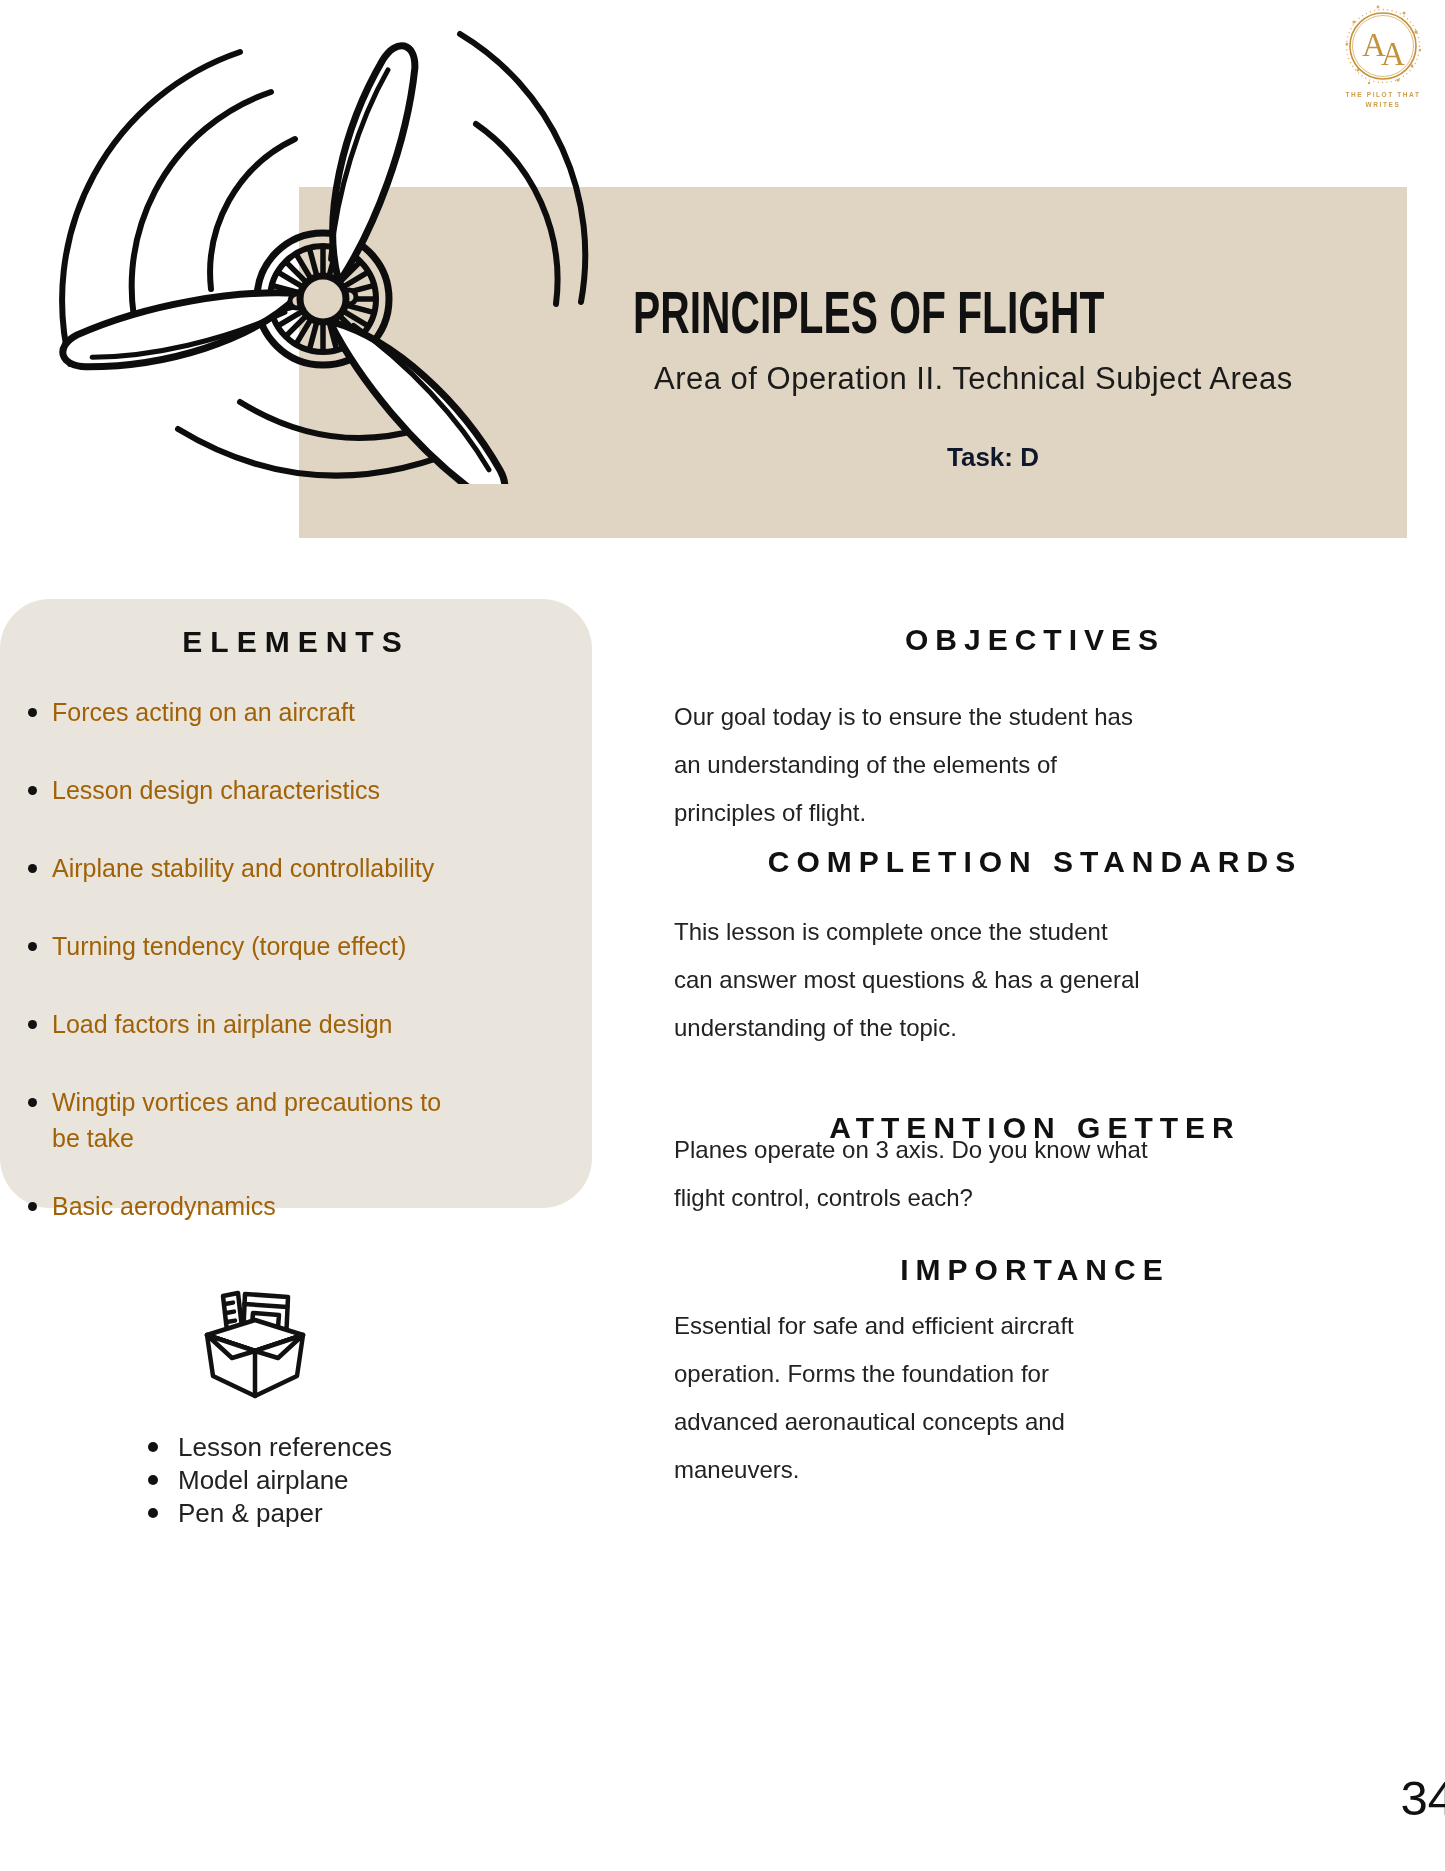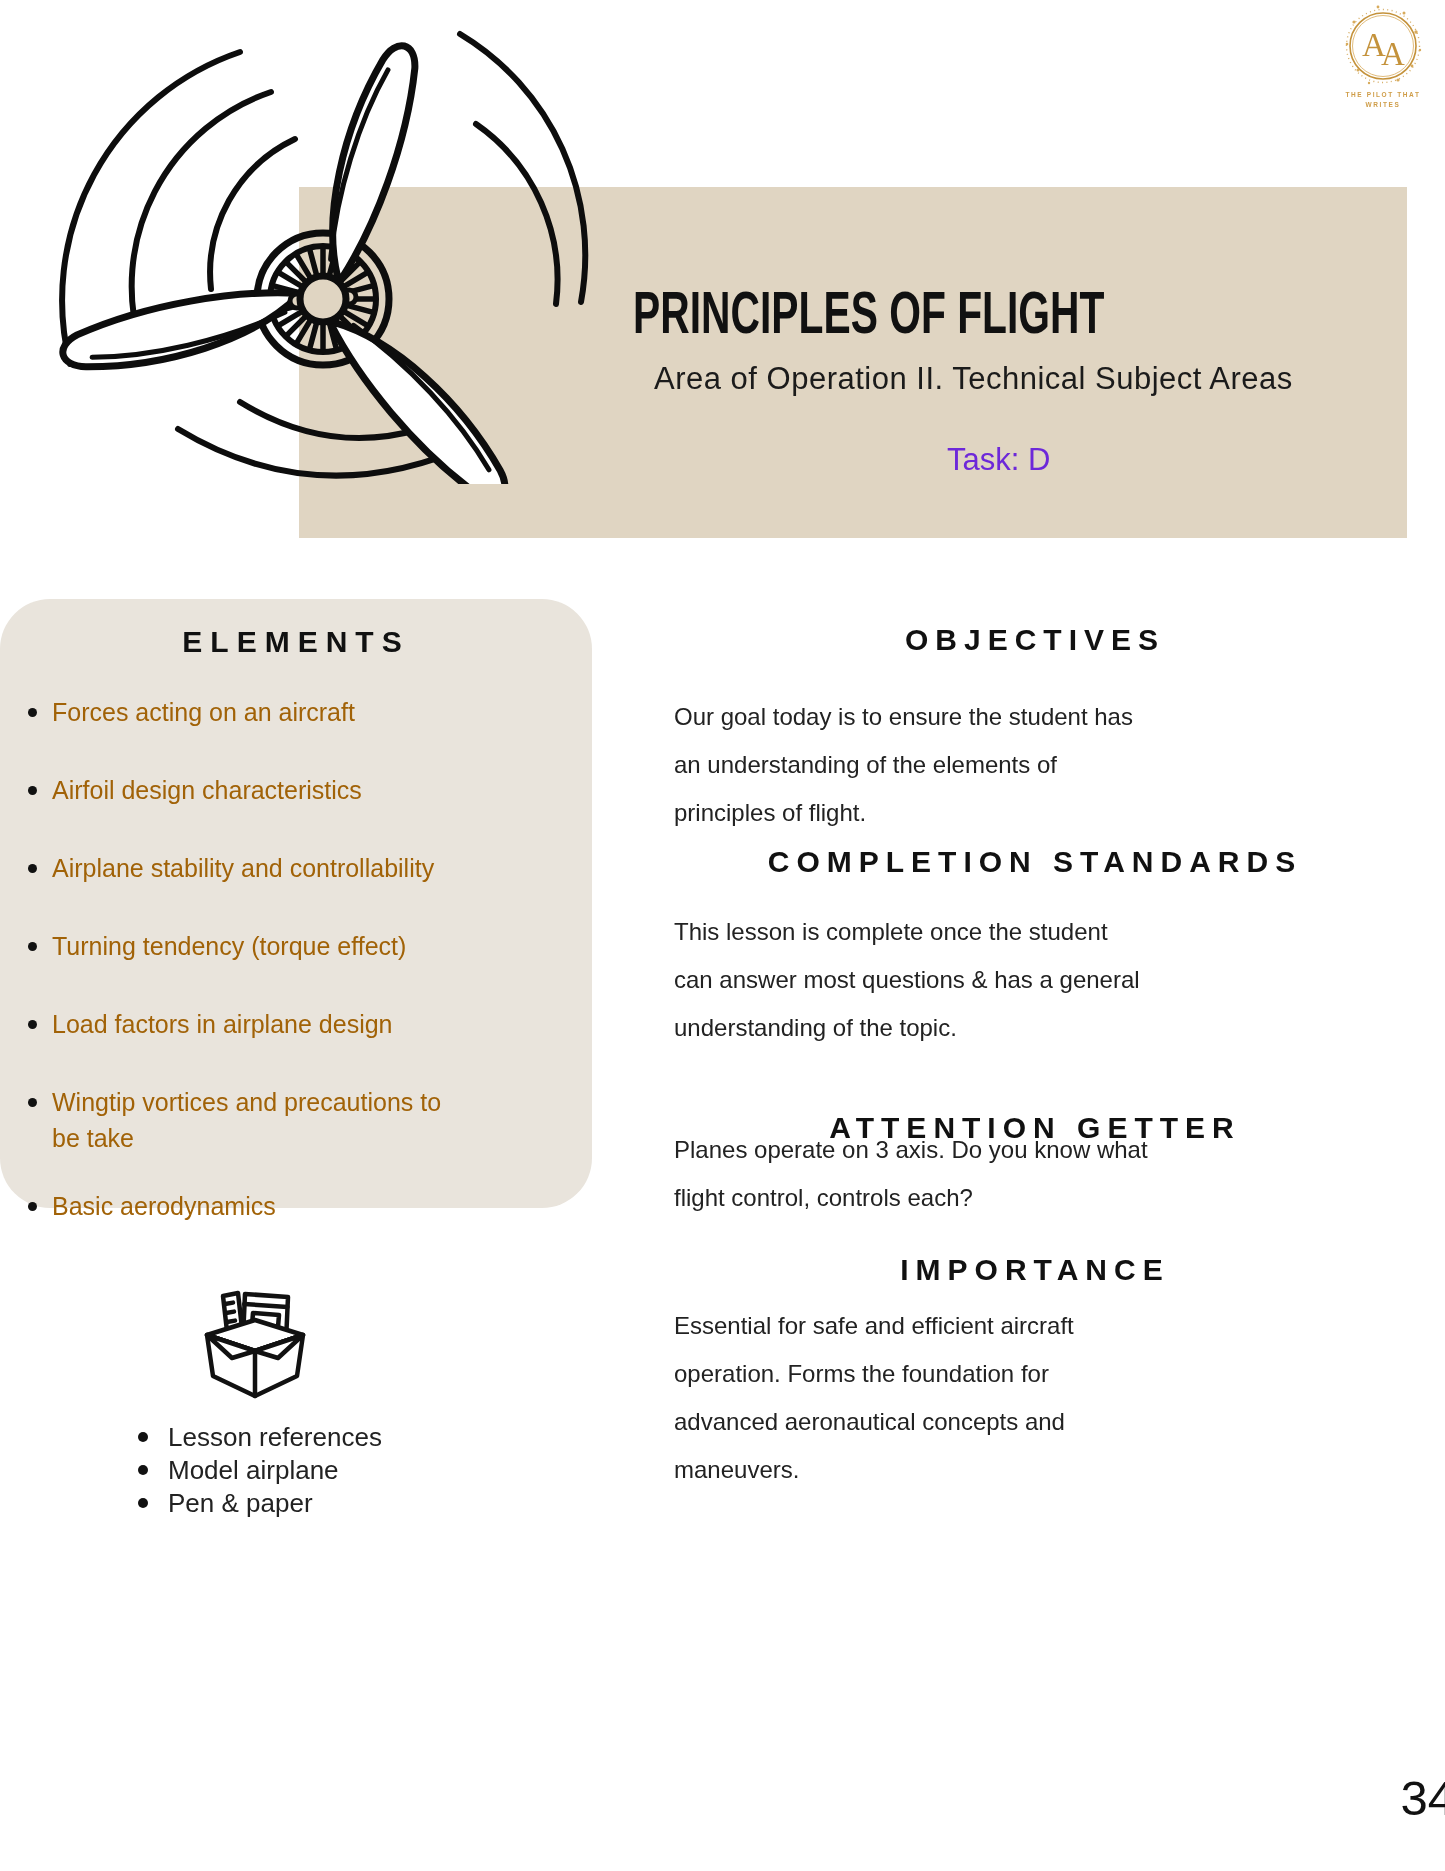--- a/index.html
+++ b/index.html
@@ -6,36 +6,36 @@
   .page{
     position:relative;width:1445px;height:1871px;background:#fff;overflow:hidden;
     font-family:"Liberation Sans","DejaVu Sans",sans-serif;color:#1b1b1b;
   }
   .banner{position:absolute;left:299px;top:187px;width:1108px;height:351px;background:#e0d5c2;}
   .page-title{
     position:absolute;left:633px;top:278px;font-size:60px;font-weight:800;
     letter-spacing:0px;color:#111;transform:scaleX(.68);transform-origin:left center;white-space:nowrap;
   }
   .banner-subtitle{position:absolute;left:654px;top:361px;font-size:31px;color:#1b1b1b;white-space:nowrap;letter-spacing:.5px;}
-  .banner-task{position:absolute;left:947px;top:442px;font-size:31px;color:#6d28d9;white-space:nowrap;}
+  .banner-task{position:absolute;left:947px;top:442px;font-size:26px;color:#0f172a;white-space:nowrap;font-weight:bold;}
   .prop{position:absolute;left:28px;top:4px;width:585px;height:480px;}
   .logo{position:absolute;left:1338px;top:4px;width:90px;height:105px;}
   .elements-panel{position:absolute;left:0;top:599px;width:592px;height:609px;background:#e9e4dc;border-radius:50px;}
   .elements-heading{position:absolute;left:0;top:625px;width:592px;text-align:center;font-size:30px;font-weight:700;letter-spacing:8px;color:#111;}
   .elements-list{position:absolute;left:24px;top:694px;width:552px;list-style:none;margin:0;padding:0;}
   .elements-list li{
     position:relative;padding-left:28px;margin-bottom:42px;font-size:25px;line-height:36px;
     color:#a16207;white-space:pre-line;
   }
   .elements-list li.tight{margin-bottom:32px;}
   .elements-list li::before{
     content:"";position:absolute;left:4px;top:14px;width:9px;height:9px;border-radius:50%;background:#111;
   }
   .materials-icon{position:absolute;left:193px;top:1283px;width:124px;height:117px;}
-  .materials-list{position:absolute;left:126px;top:1413px;width:420px;list-style:none;margin:8px;padding:0;}
+  .materials-list{position:absolute;left:126px;top:1413px;width:420px;list-style:none;margin:18px;padding:0;}
   .materials-list li{position:relative;padding-left:34px;font-size:26px;line-height:33px;color:#222;}
   .materials-list li::before{
     content:"";position:absolute;left:4px;top:11px;width:10px;height:10px;border-radius:50%;background:#111;
   }
   .sec-heading{
     position:absolute;left:640px;width:790px;text-align:center;
     font-size:30px;font-weight:700;letter-spacing:7px;color:#111;white-space:nowrap;
   }
   .sec-body{
     position:absolute;left:674px;width:740px;font-size:24px;line-height:48px;color:#222;white-space:pre-line;
@@ -144,21 +144,21 @@
       <text x="43" y="61" font-size="33">A</text>
     </g>
     <text x="45" y="93" text-anchor="middle" font-size="6.5" letter-spacing="1.6" fill="#cf9d48" font-weight="bold">THE PILOT THAT</text>
     <text x="45" y="103" text-anchor="middle" font-size="6.5" letter-spacing="1.6" fill="#cf9d48" font-weight="bold">WRITES</text>
   </svg>
 
   <div class="elements-panel"></div>
   <div class="elements-heading">ELEMENTS</div>
   <ul class="elements-list">
     <li>Forces acting on an aircraft</li>
-    <li>Airfoil design characteristics</li>
+    <li>Lesson design characteristics</li>
     <li>Airplane stability and controllability</li>
     <li>Turning tendency (torque effect)</li>
     <li>Load factors in airplane design</li>
     <li class="tight">Wingtip vortices and precautions to
 be take</li>
     <li>Basic aerodynamics</li>
   </ul>
 
   <svg class="materials-icon" viewBox="0 0 124 117" aria-hidden="true">
     <g fill="#ffffff" stroke="#111111" stroke-width="4.5" stroke-linejoin="round" stroke-linecap="round">

